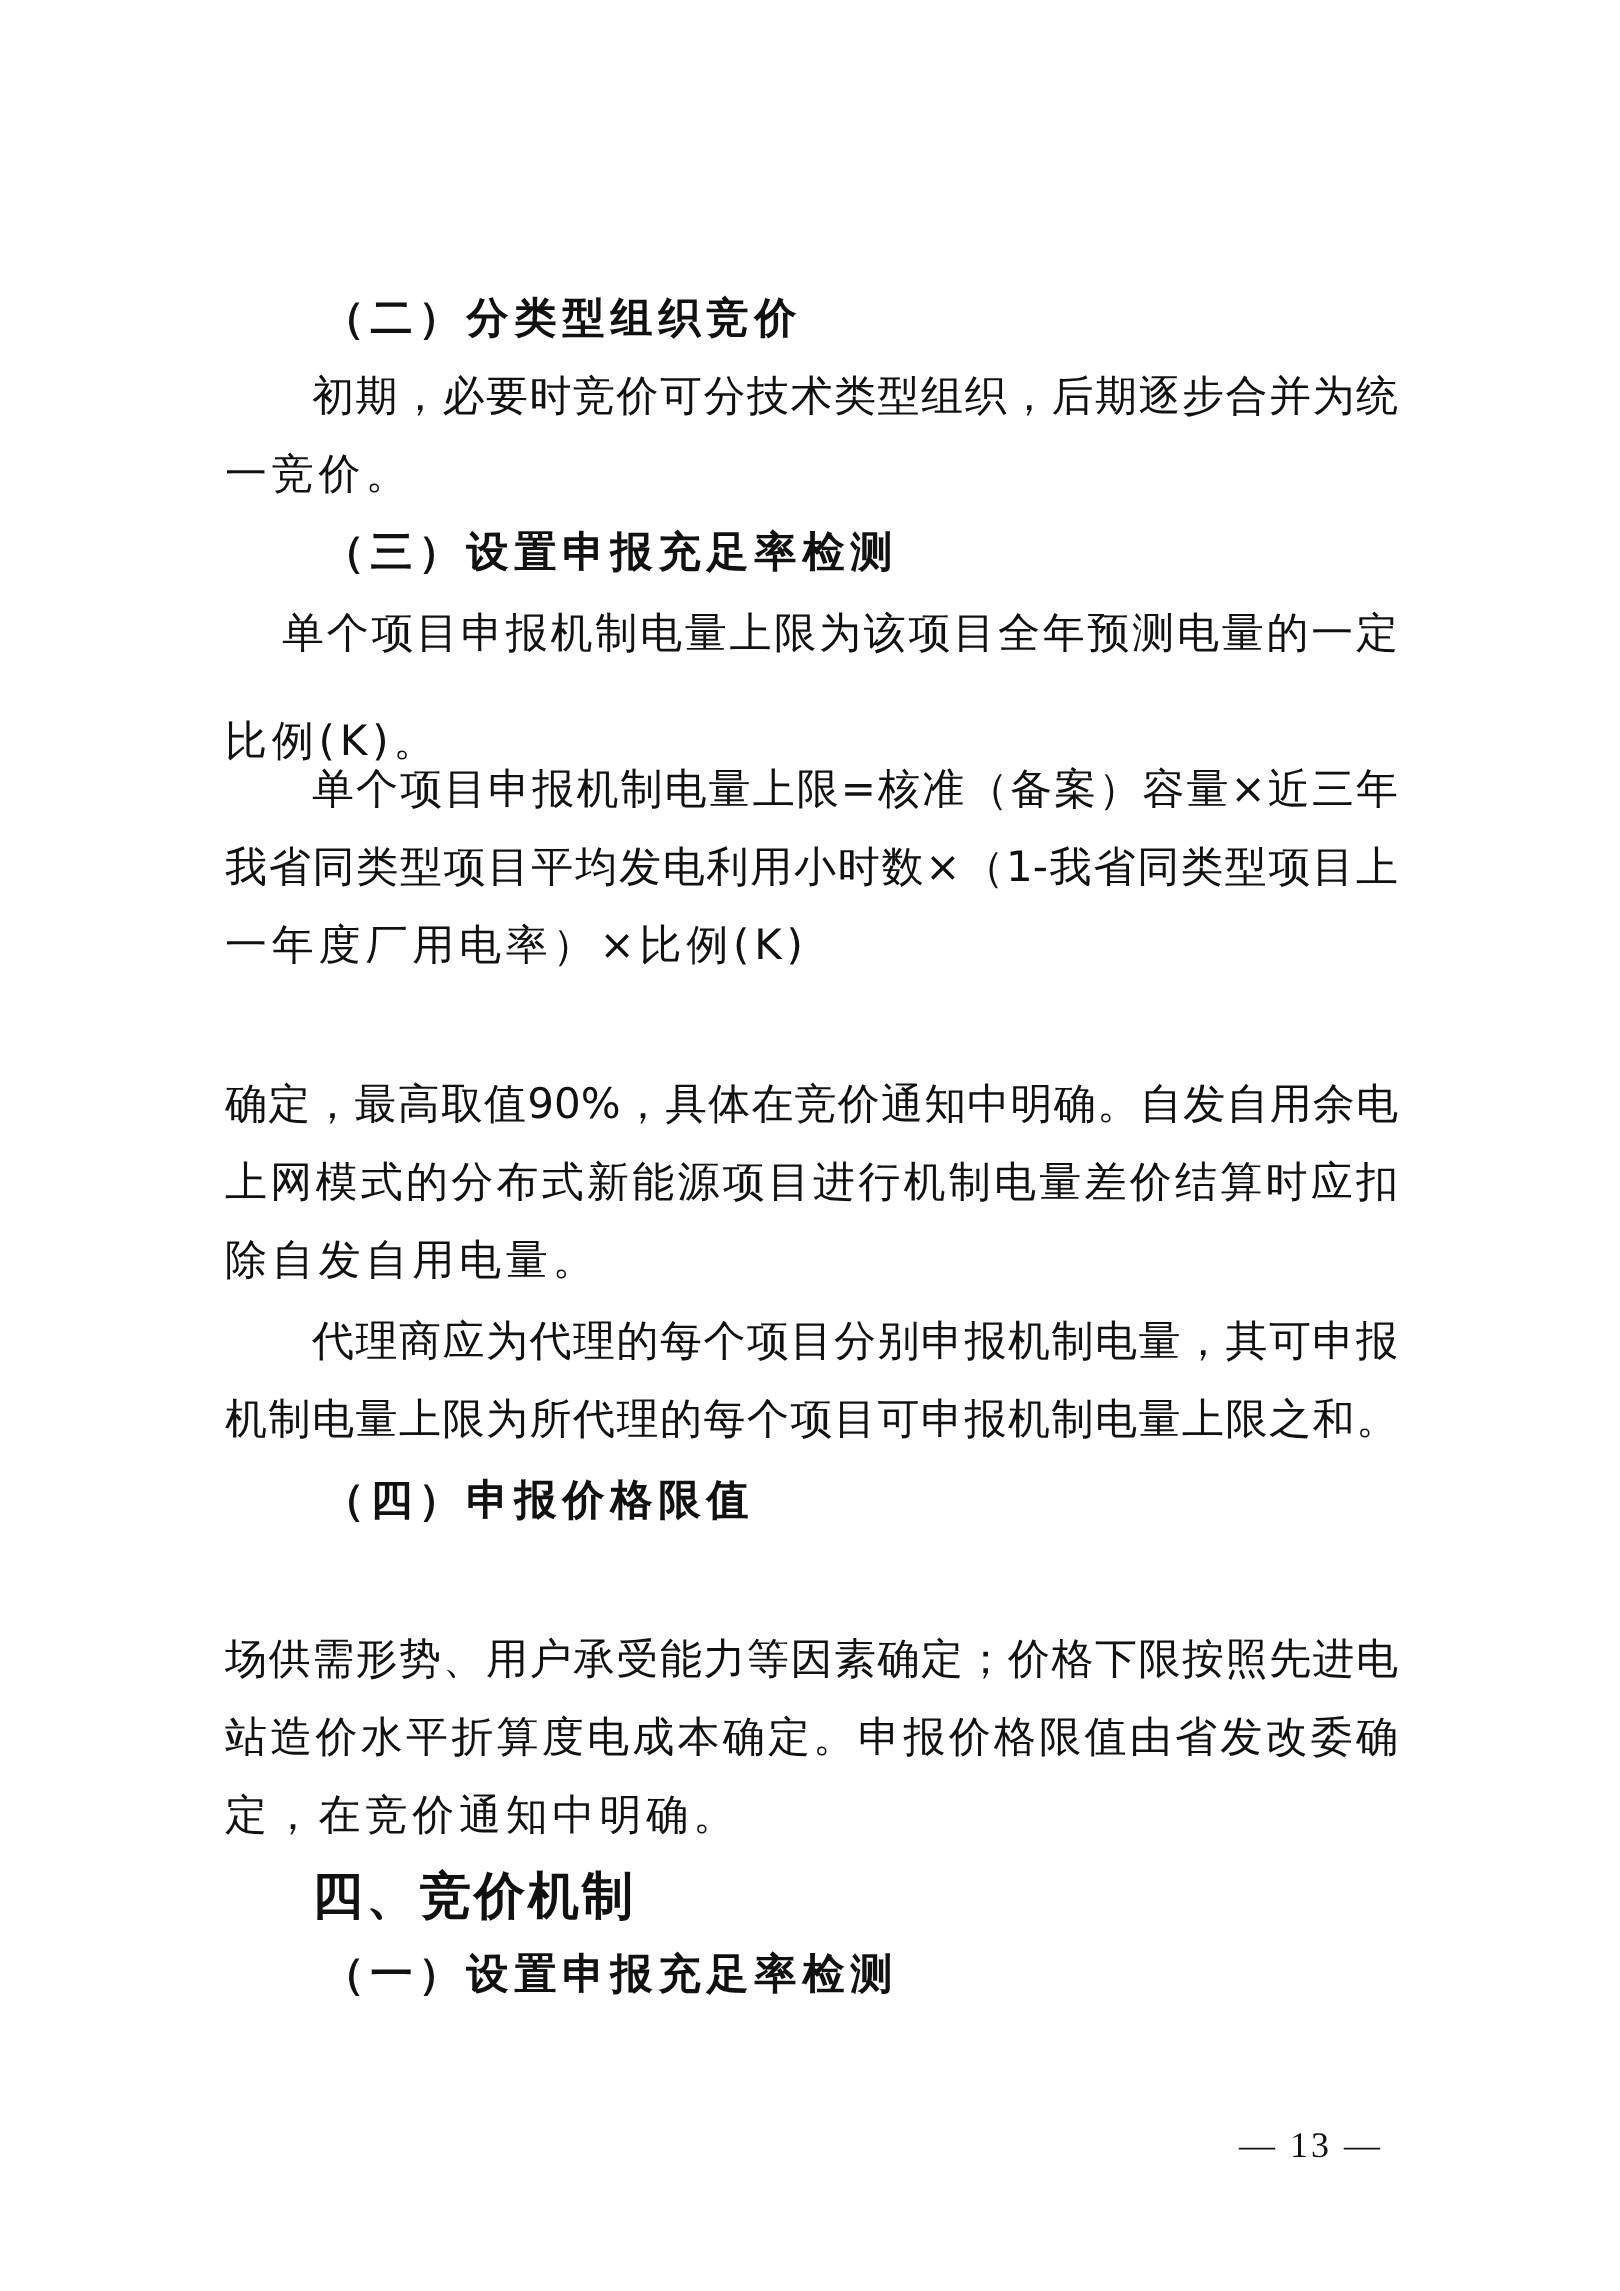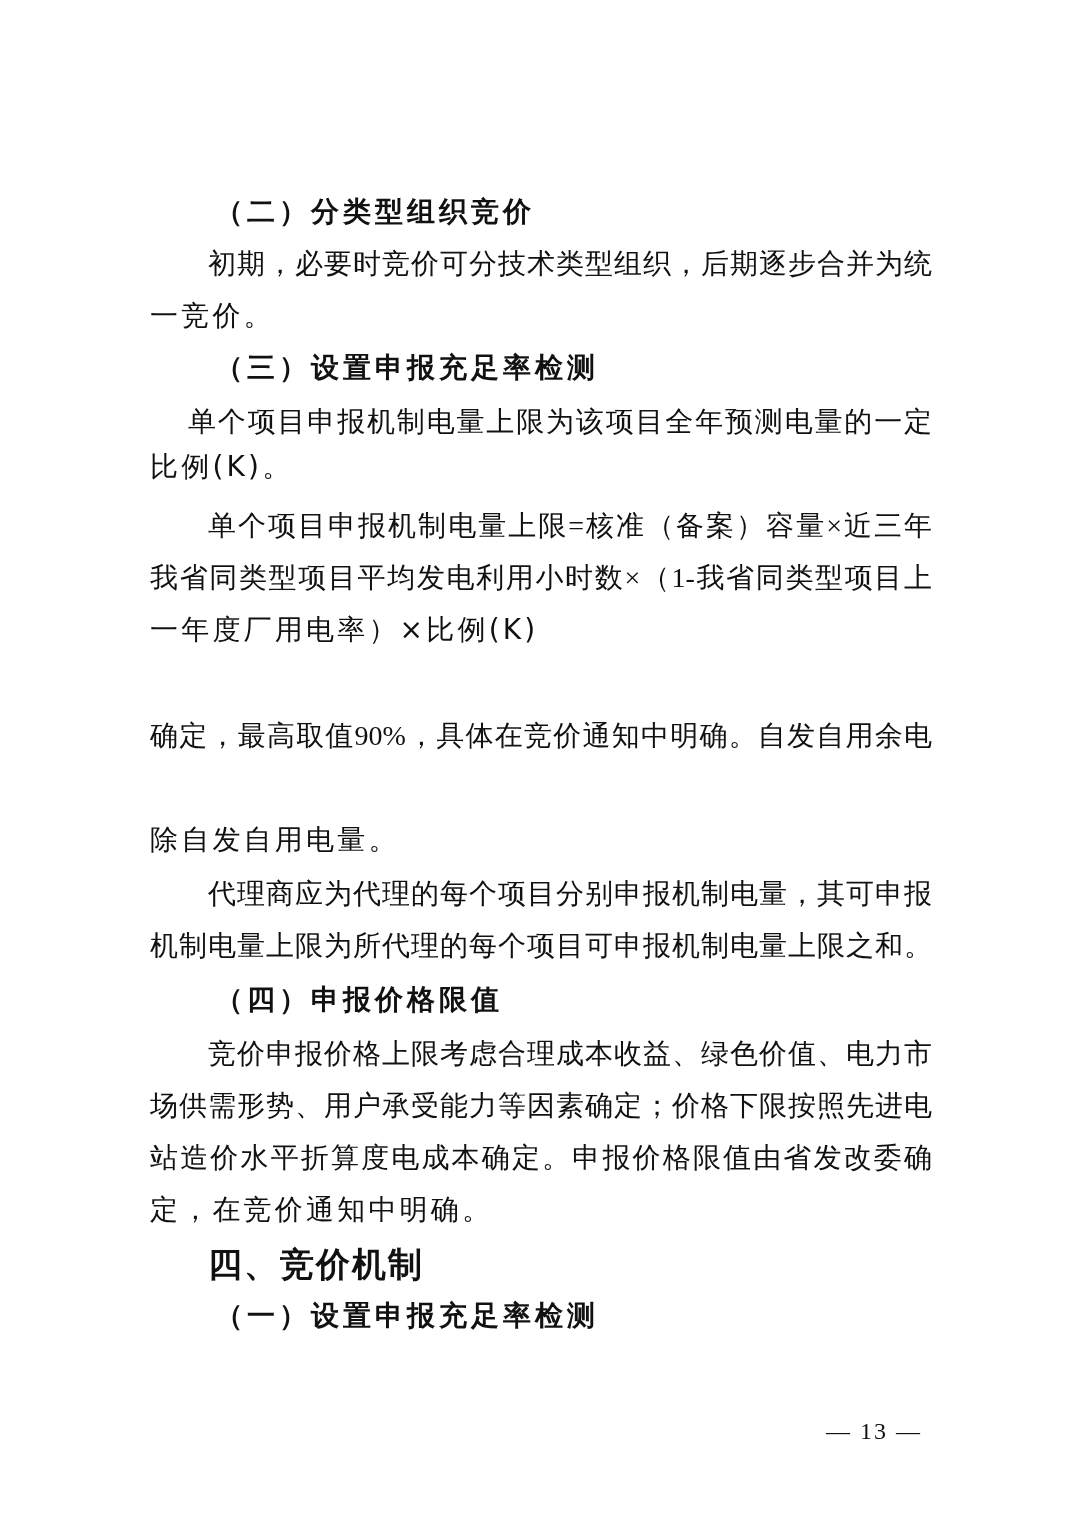--- a/index.html
+++ b/index.html
@@ -1,52 +1,52 @@
 <!DOCTYPE html>
 <html><head>
 <meta charset="utf-8">
 <style>
   html, body { margin: 0; padding: 0; background: #ffffff; }
   body { width: 1080px; height: 1527px; position: relative; overflow: hidden; color: #111; font-family: "DejaVu Sans", sans-serif; }
   .page { position: absolute; left: 0; top: 0; width: 1080px; height: 1216px; }
   .line { position: absolute; left: 150px; width: 782px; font-size: 28px; line-height: 36px; white-space: nowrap; letter-spacing: 3.2px; }
-  .line.just { text-align: justify; text-align-last: justify; letter-spacing: 0; font-family: Liberation Serif, serif; }
+  .line.just { text-align: justify; text-align-last: justify; letter-spacing: 0; }
   .indent { left: 208px; width: 724px; }
   .indent-s { left: 188px; width: 744px; }
   .h-sub { left: 215px; font-weight: bold; font-family: "DejaVu Serif", serif; letter-spacing: 4px; }
   .h-sec { left: 208px; font-weight: bold; letter-spacing: 2px; font-size: 34px; }
   .pagenum { position: absolute; left: 826px; top: 1418px; font-size: 24px; font-family: "Liberation Serif", serif; letter-spacing: 2px; }
 </style>
 </head>
 <body>
 
 <div class="page">
   <div class="line h-sub" style="top:194px">（二）分类型组织竞价</div>
 
   <div class="line indent just" style="top:246px">初期，必要时竞价可分技术类型组织，后期逐步合并为统</div>
   <div class="line" style="top:298px">一竞价。</div>
 
   <div class="line h-sub" style="top:350px">（三）设置申报充足率检测</div>
 
   <div class="line indent-s just" style="top:404px">单个项目申报机制电量上限为该项目全年预测电量的一定</div>
-  <div class="line" style="top:449px">比例(K)。</div>
+  <div class="line" style="top:476px">比例(K)。</div>
 
   <div class="line indent just" style="top:508px">单个项目申报机制电量上限=核准（备案）容量×近三年</div>
   <div class="line just" style="top:560px">我省同类型项目平均发电利用小时数×（1-我省同类型项目上</div>
   <div class="line" style="top:612px">一年度厂用电率）×比例(K)</div>
 
   <div class="line just" style="top:718px">确定，最高取值90%，具体在竞价通知中明确。自发自用余电</div>
+  <div class="line just" style="top:770px">上网模式的分布式新能源项目进行机制电量差价结算时应扣</div>
   <div class="line" style="top:822px">除自发自用电量。</div>
 
   <div class="line indent just" style="top:876px">代理商应为代理的每个项目分别申报机制电量，其可申报</div>
   <div class="line just" style="top:928px">机制电量上限为所代理的每个项目可申报机制电量上限之和。</div>
 
   <div class="line h-sub" style="top:982px">（四）申报价格限值</div>
 
-  <div class="line indent just" style="top:1036px">竞价申报价格上限考虑合理成本收益、绿色价值、电力市</div>
   <div class="line just" style="top:1088px">场供需形势、用户承受能力等因素确定；价格下限按照先进电</div>
   <div class="line" style="top:1192px">定，在竞价通知中明确。</div>
   <div class="line just" style="top:1140px">站造价水平折算度电成本确定。申报价格限值由省发改委确</div>
 
   <div class="line h-sec" style="top:1246px">四、竞价机制</div>
 
   <div class="line h-sub" style="top:1298px">（一）设置申报充足率检测</div>
 
   <div class="pagenum">— 13 —</div>
 </div>

